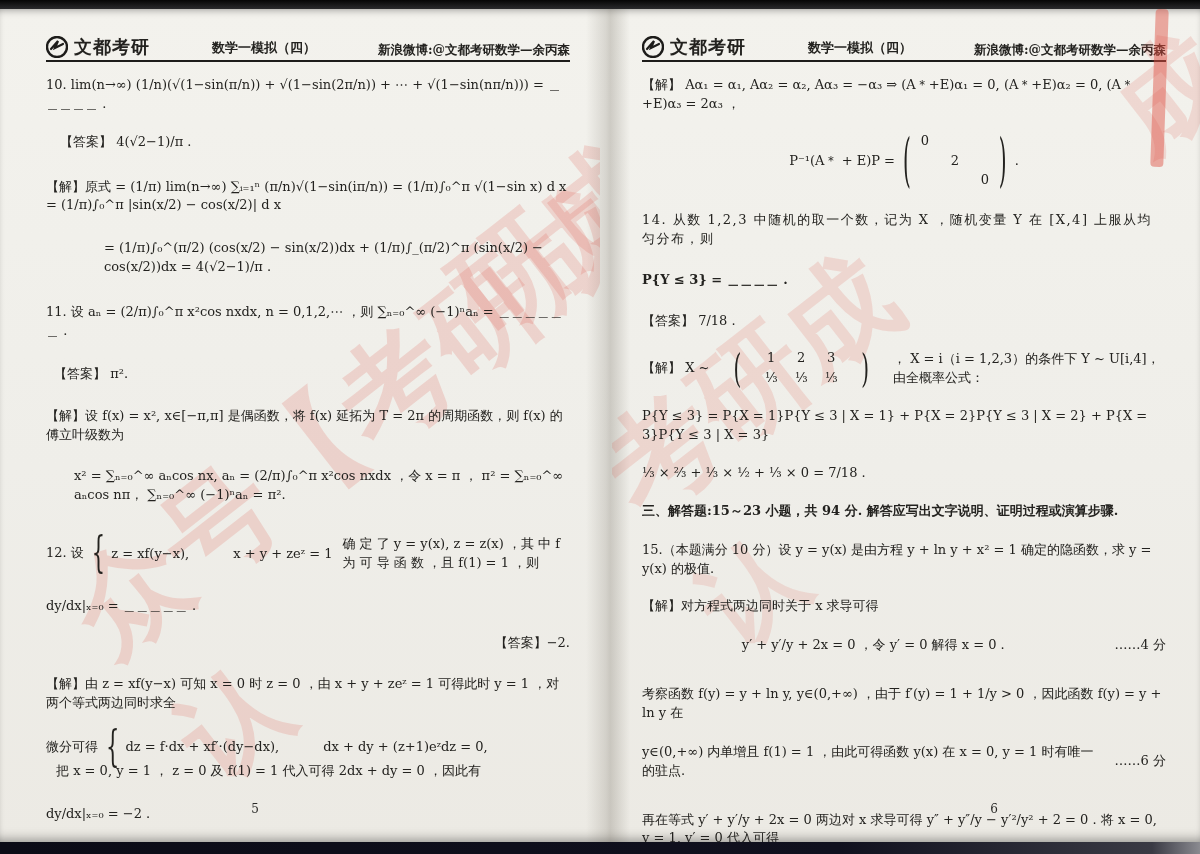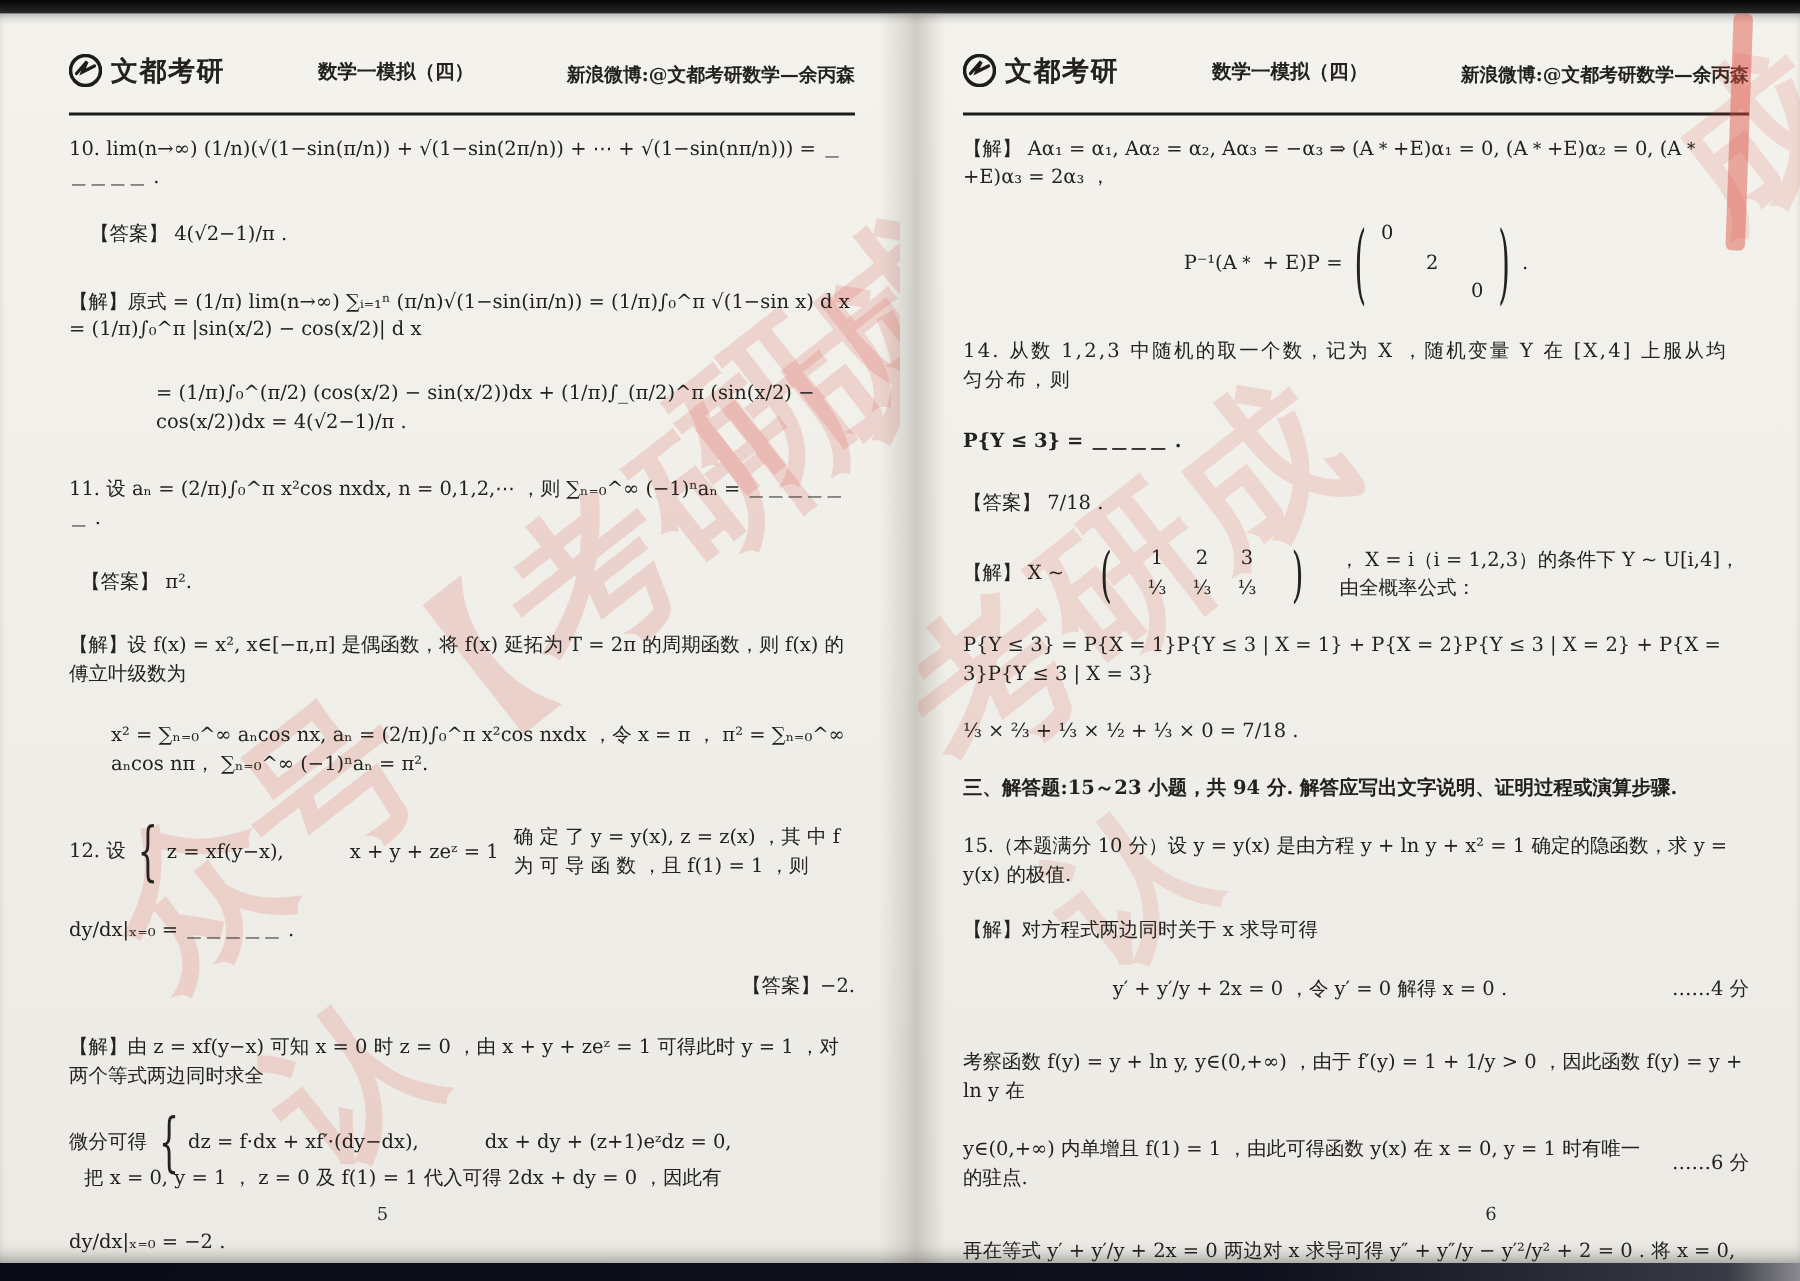--- a/index.html
+++ b/index.html
@@ -14,21 +14,21 @@
     position:absolute;top:9px;left:0;width:1200px;height:833px;
     background:linear-gradient(180deg,#f3f2ed 0%,#efeee9 55%,#eceae4 100%);
     box-shadow:inset 0 6px 8px -6px rgba(0,0,0,.45), inset 0 -10px 12px -8px rgba(0,0,0,.4);
   }
   .fold{position:absolute;top:0;left:586px;width:44px;height:100%;
     background:linear-gradient(90deg,rgba(0,0,0,0),rgba(110,104,92,.20) 45%,rgba(110,104,92,.28) 55%,rgba(0,0,0,0));}
   .artifact-red{position:absolute;top:0;right:34px;width:13px;height:158px;opacity:.45;border-radius:4px;transform:rotate(2deg);}
   .page{position:absolute;top:0;height:100%;box-sizing:border-box;}
   .page-left{left:0;width:600px;padding:26px 30px 0 46px;}
   .page-right{left:612px;width:588px;padding:26px 34px 0 30px;}
-  .hdr{display:flex;align-items:flex-end;justify-content:space-between;border-bottom:2px solid #1d1c1a;padding-bottom:16px;margin-bottom:14px;}
+  .hdr{display:flex;align-items:flex-end;justify-content:space-between;border-bottom:2px solid #1d1c1a;padding-bottom:1px;margin-bottom:14px;}
   .brand{display:flex;align-items:center;gap:6px;font-weight:bold;font-size:18px;letter-spacing:1px;font-family:"DejaVu Sans","Liberation Sans",sans-serif;}
   .brand svg{display:block;}
   .hdr-title{font-size:13px;font-weight:bold;transform:translateY(-2px);}
   .hdr-weibo{font-size:12.5px;font-weight:bold;}
   .content{position:relative;font-size:13px;line-height:1.45;}
   .bl{margin:0 0 19px 0;position:relative;}
   .line{display:block;}
   .line.has-right{display:flex;align-items:center;}
   .line.has-right .txt{flex:1;}
   .line.center .txt{display:block;text-align:center;}

